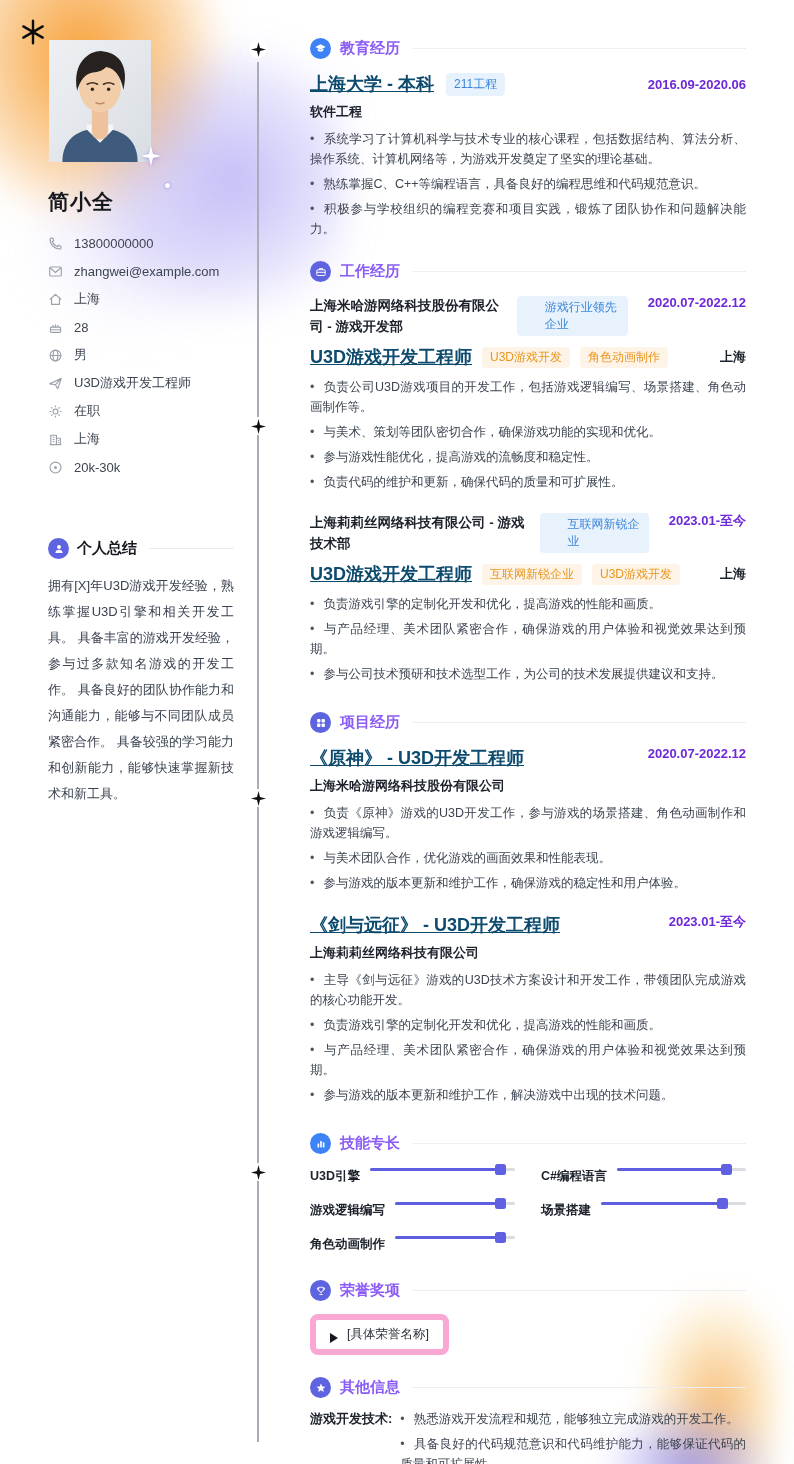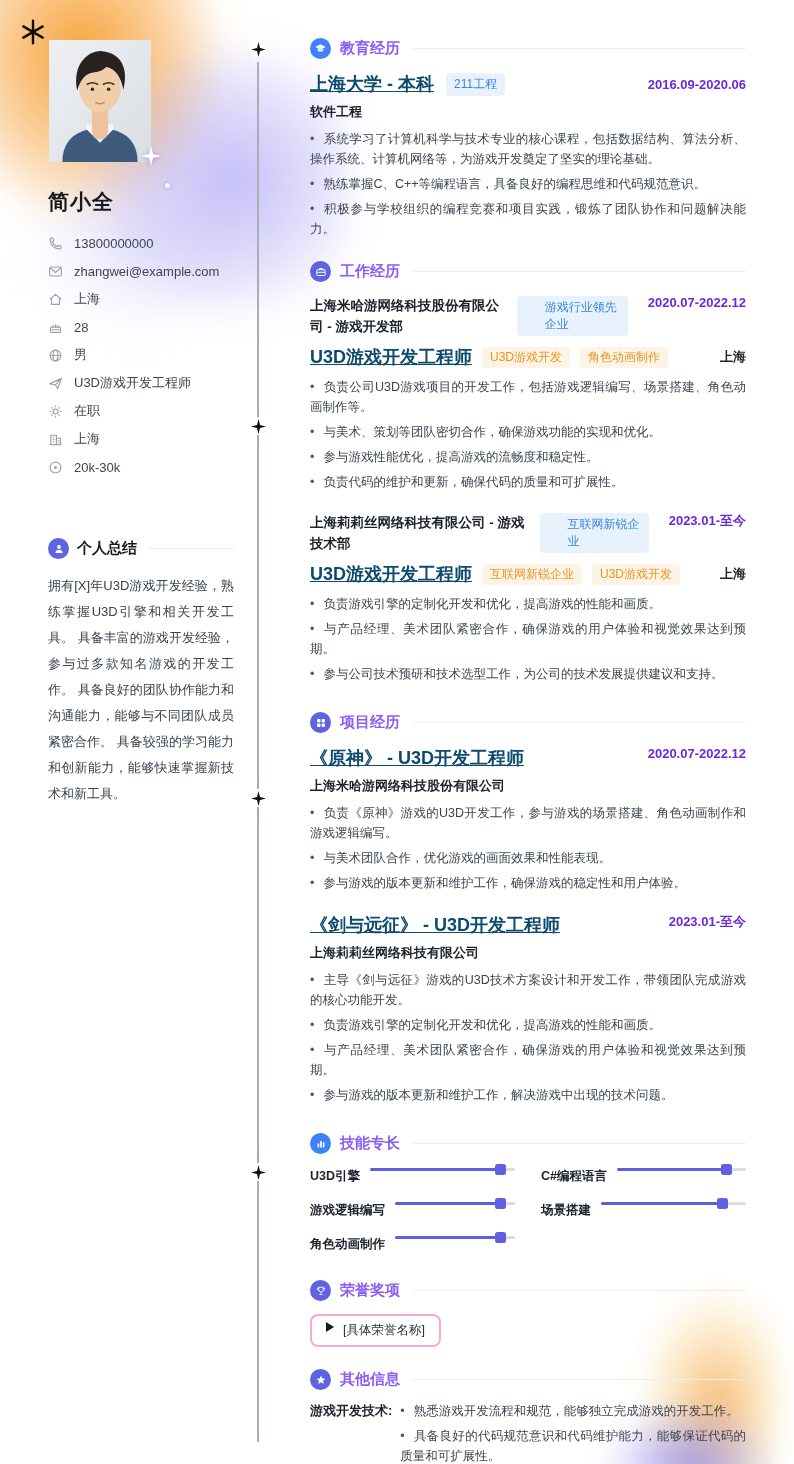--- a/index.html
+++ b/index.html
@@ -91,21 +91,21 @@
 
   .sec-skills { margin-top:28px; }
   .skills-grid { margin-top:14px; display:grid; grid-template-columns:1fr 1fr; column-gap:26px; row-gap:14px; }
   .skill { display:flex; align-items:flex-start; gap:10px; height:20px; }
   .skill-label { font-size:12.5px; font-weight:bold; color:#1c212b; white-space:nowrap; }
   .skill-track { position:relative; flex:1; height:3px; background:#dadde2; border-radius:2px; }
   .skill-fill { position:relative; height:3px; background:#5d5fe0; border-radius:2px; }
   .skill-thumb { position:absolute; right:-5px; top:-4px; width:11px; height:11px; background:#5f61e2; border-radius:2.5px; }
 
   .sec-honors { margin-top:24px; }
-  .honor-btn { margin-top:13px; display:inline-flex; align-items:flex-start; gap:9px; border:2px solid #f9a8d4;
+  .honor-btn { margin-top:13px; display:inline-flex; align-items:flex-end; gap:9px; border:6px solid #f9a8d4;
     border-radius:8px; padding:6px 14px; background:#fff; cursor:pointer; }
   .honor-play { width:0; height:0; border-left:8px solid #15181f; border-top:5px solid transparent; border-bottom:5px solid transparent; }
   .honor-label { font-size:12.5px; color:#2a303a; }
 
   .sec-other { margin-top:22px; }
   .other-row { margin-top:11px; display:flex; gap:8px; }
   .other-label { flex:0 0 auto; font-size:13px; font-weight:bold; color:#1c212b; line-height:20px; }
   .other-bullets { flex:1; }
 </style>
 </head>

